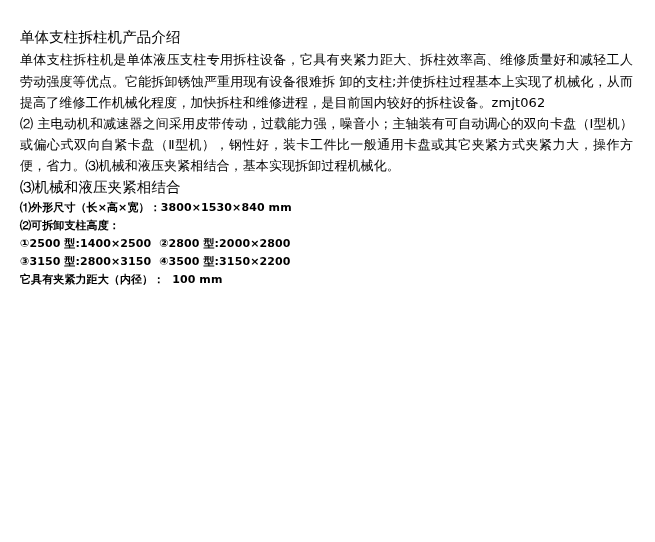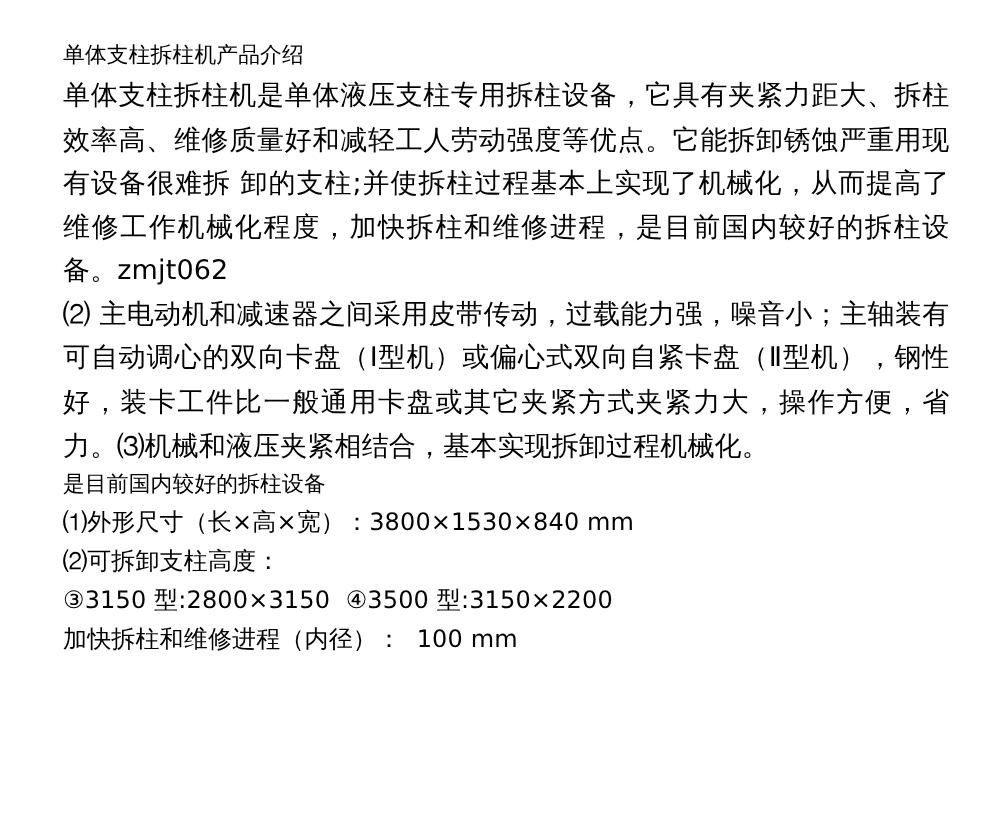--- a/index.html
+++ b/index.html
@@ -12,62 +12,64 @@
     background: #ffffff;
     font-family: "DejaVu Sans", "Liberation Sans", sans-serif;
     color: #000000;
     overflow: hidden;
   }
   #page {
     position: relative;
     width: 653px;
     height: 542px;
     box-sizing: border-box;
-    padding: 26px 20px 0 42px;
+    padding: 26px 20px 0 20px;
   }
   .doc {
     font-size: 14.5px;
     line-height: 1.62;
     letter-spacing: 0.1px;
   }
   .heading {
     font-size: 14.5px;
     line-height: 1.62;
     margin: 0;
     white-space: pre-wrap;
   }
   .para {
-    font-size: 18px;
+    font-size: 13px;
     line-height: 1.62;
     margin: 0;
     text-align: justify;
     text-justify: inter-ideograph;
     white-space: pre-wrap;
   }
   .spec-line {
-    font-size: 16px;
+    font-size: 11px;
     line-height: 1.62;
     margin: 0;
     white-space: pre-wrap;
+    font-weight: bold;
   }
 </style>
 </head>
 <body>
 
 <div id="page">
   <div class="doc">
 
     <p class="heading">单体支柱拆柱机产品介绍</p>
 
     <p class="para">单体支柱拆柱机是单体液压支柱专用拆柱设备，它具有夹紧力距大、拆柱效率高、维修质量好和减轻工人劳动强度等优点。它能拆卸锈蚀严重用现有设备很难拆 卸的支柱;并使拆柱过程基本上实现了机械化，从而提高了维修工作机械化程度，加快拆柱和维修进程，是目前国内较好的拆柱设备。zmjt062</p>
 
 
     <p class="para">⑵ 主电动机和减速器之间采用皮带传动，过载能力强，噪音小；主轴装有可自动调心的双向卡盘（Ⅰ型机）或偏心式双向自紧卡盘（Ⅱ型机），钢性好，装卡工件比一般通用卡盘或其它夹紧方式夹紧力大，操作方便，省力。⑶机械和液压夹紧相结合，基本实现拆卸过程机械化。</p>
 
-    <p class="heading">是目前国内较好的拆柱设备</p>
+    <p class="heading">⑶机械和液压夹紧相结合</p>
 
     <p class="spec-line">⑴外形尺寸（长×高×宽）：3800×1530×840 mm</p>
     <p class="spec-line">⑵可拆卸支柱高度：</p>
+    <p class="spec-line">①2500 型:1400×2500  ②2800 型:2000×2800</p>
     <p class="spec-line">③3150 型:2800×3150  ④3500 型:3150×2200</p>
-    <p class="spec-line">加快拆柱和维修进程（内径）：  100 mm</p>
+    <p class="spec-line">它具有夹紧力距大（内径）：  100 mm</p>
 
   </div>
 </div>
 
 </body></html>

